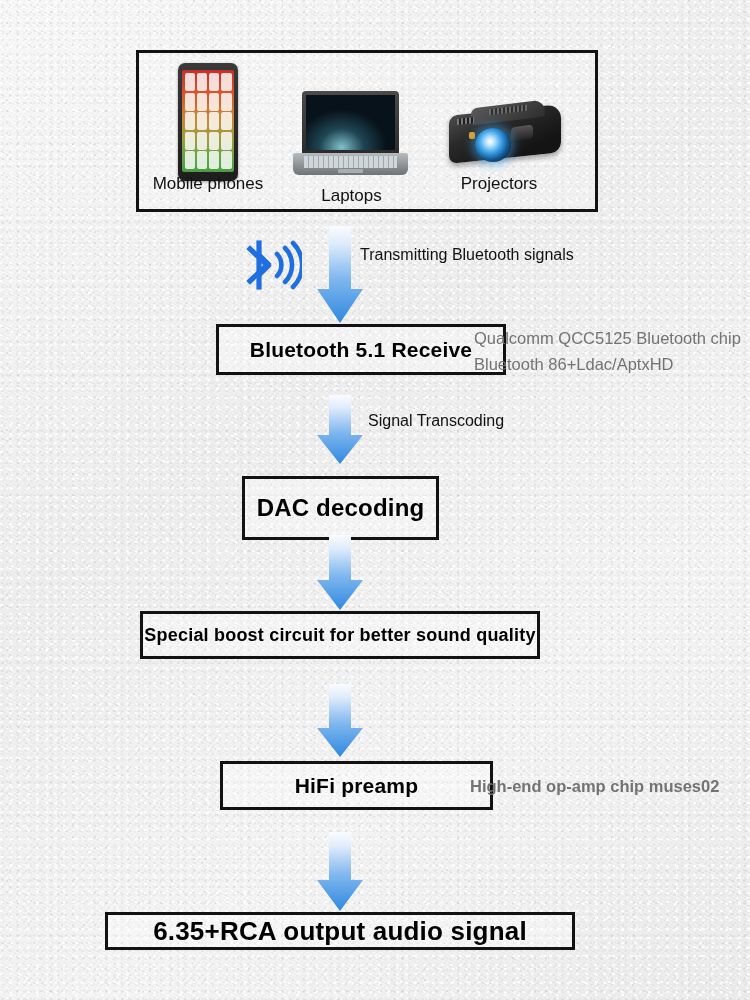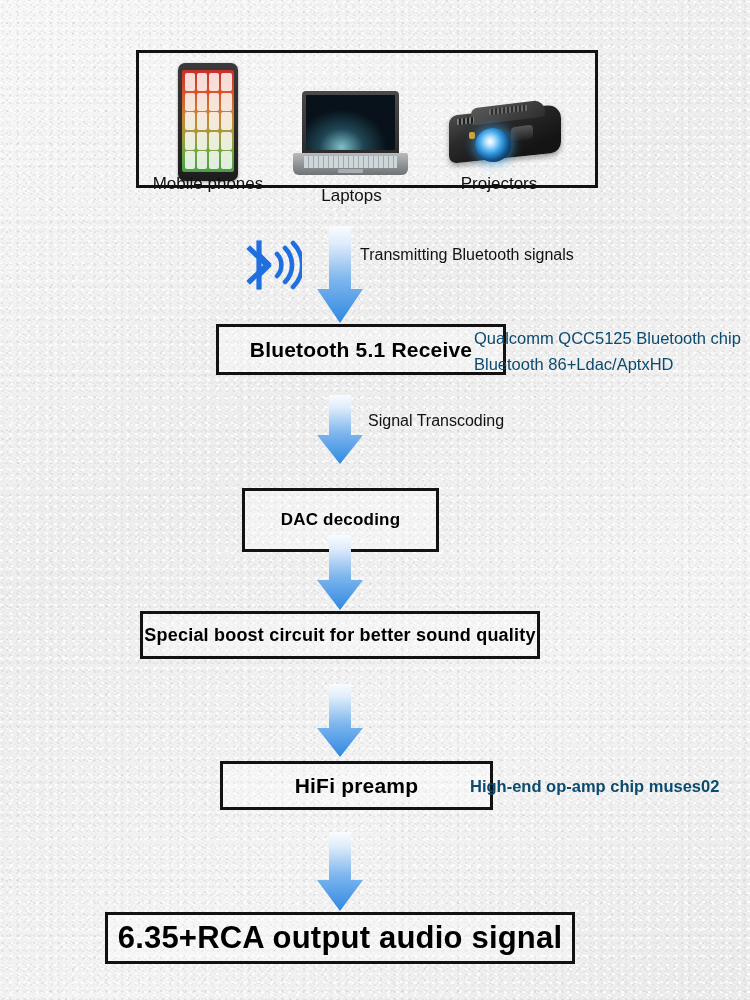--- a/index.html
+++ b/index.html
@@ -51,21 +51,21 @@
     color: #000;
     font-weight: bold;
     letter-spacing: 0.2px;
   }
 
   
   #devices-frame {
     left: 136px;
     top: 50px;
     width: 462px;
-    height: 138px;
+    height: 162px;
     border: 3px solid #121212;
     box-sizing: border-box;
     position: absolute;
     background: rgba(255,255,255,0.16);
   }
   .device-cell {
     position: absolute;
     text-align: center;
   }
   .device-label {
@@ -179,21 +179,21 @@
   
   #bt-logo { position: absolute; left: 236px; top: 236px; width: 66px; height: 58px; }
 
   
   .arrow { position: absolute; }
 
   
   .side-note {
     position: absolute;
     font-size: 16.5px;
-    color: #0c4a6e;
+    color: #737373;
     white-space: nowrap;
     line-height: 1.45;
     font-weight: normal;
   }
   .flow-note {
     position: absolute;
     font-size: 16px;
     color: #111;
     white-space: nowrap;
     font-weight: normal;
@@ -306,21 +306,21 @@
         <stop offset="18%" stop-color="#dfecfb"></stop>
         <stop offset="55%" stop-color="#7eb6ee"></stop>
         <stop offset="100%" stop-color="#2f88e0"></stop>
       </linearGradient>
     </defs>
     <polygon points="13,0 35,0 35,40 47,40 24,69 1,40 13,40" fill="url(#ag2)"></polygon>
   </svg>
 </div>
 <div class="flow-note" style="left:368px; top:412px;">Signal Transcoding</div>
 
-<div class="pbox" style="left:242px; top:488px; width:197px; height:64px; font-size:17px;">
+<div class="pbox" style="left:242px; top:476px; width:197px; height:64px; font-size:24px;">
   <span>DAC decoding</span>
 </div>
 
 <div class="arrow" style="left:316px; top:535px;">
   <svg width="48" height="76" viewBox="0 0 48 76" xmlns="http://www.w3.org/2000/svg">
     <defs>
       <linearGradient id="ag3" x1="0" y1="0" x2="0" y2="1">
         <stop offset="0%" stop-color="#fafcff"></stop>
         <stop offset="18%" stop-color="#dfecfb"></stop>
         <stop offset="55%" stop-color="#7eb6ee"></stop>
@@ -361,15 +361,15 @@
         <stop offset="0%" stop-color="#fafcff"></stop>
         <stop offset="18%" stop-color="#dfecfb"></stop>
         <stop offset="55%" stop-color="#7eb6ee"></stop>
         <stop offset="100%" stop-color="#2f88e0"></stop>
       </linearGradient>
     </defs>
     <polygon points="13,0 35,0 35,48 47,48 24,79 1,48 13,48" fill="url(#ag5)"></polygon>
   </svg>
 </div>
 
-<div class="pbox" style="left:105px; top:912px; width:470px; height:52px; font-size:31px;">
+<div class="pbox" style="left:105px; top:912px; width:470px; height:38px; font-size:26px;">
   <span>6.35+RCA output audio signal</span>
 </div>
 
 </body></html>

